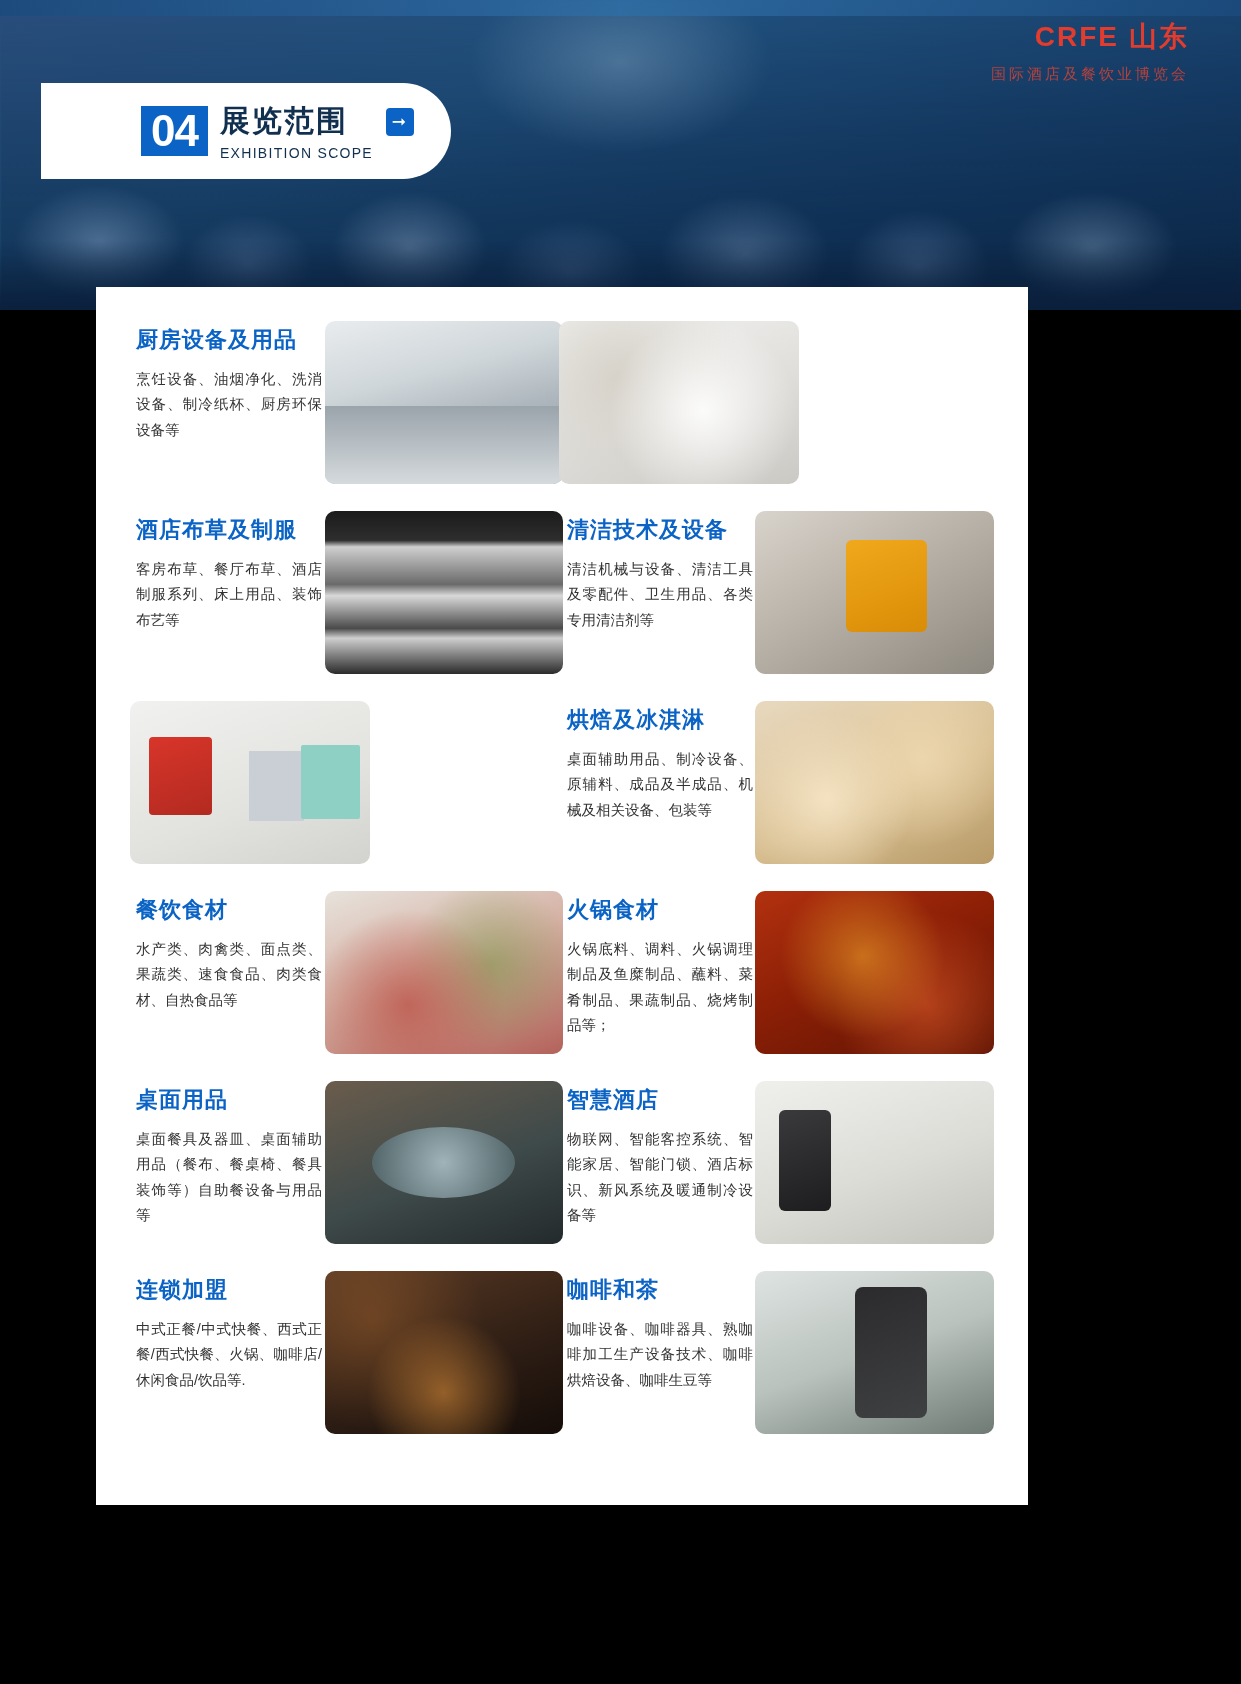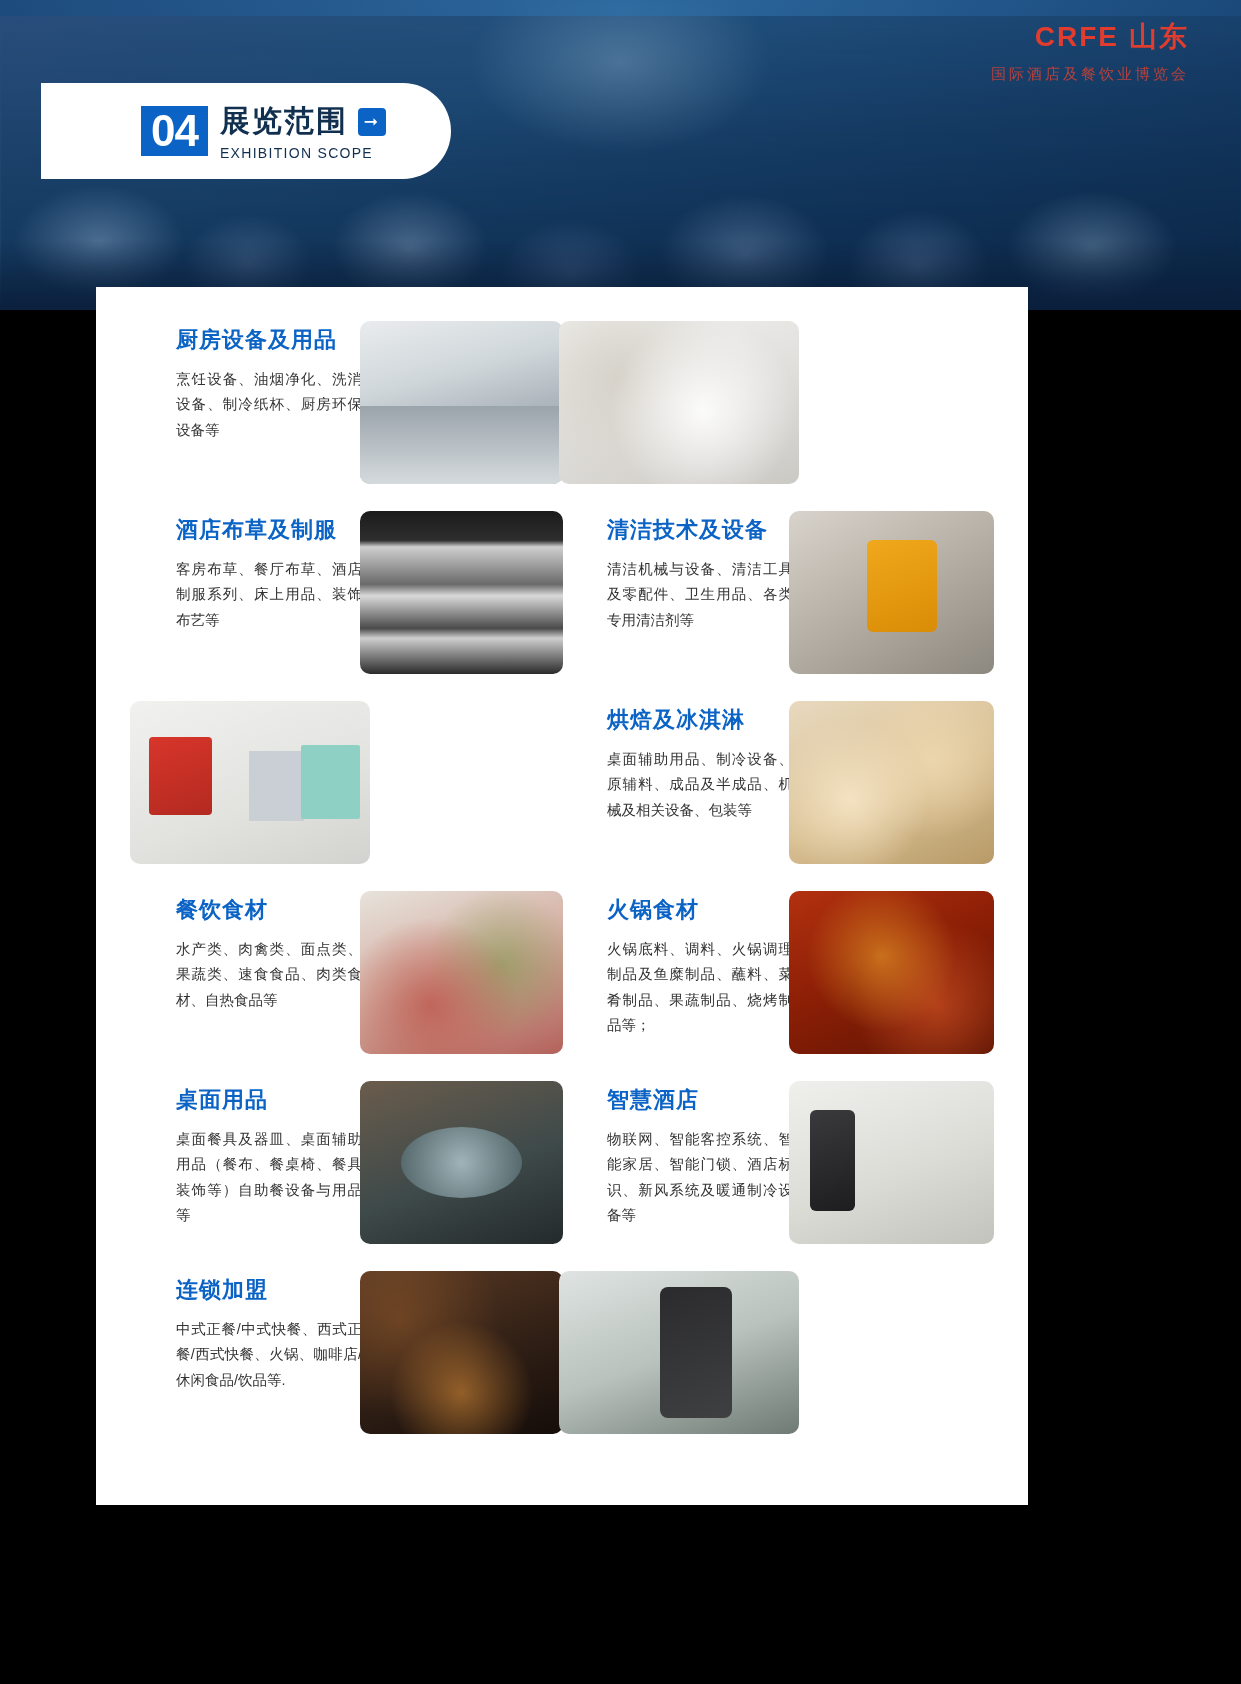--- a/index.html
+++ b/index.html
@@ -43,21 +43,21 @@
     position:absolute;left:0;top:83px;width:410px;height:96px;
     background:#fff;border-radius:0 48px 48px 0;
     display:flex;align-items:center;margin-left:41px;
   }
   .sec-num{
     margin-left:100px;
     font-size:44px;font-weight:bold;color:#fff;background:#0b63c5;
     padding:2px 10px;line-height:1.05;letter-spacing:-1px;
   }
   .sec-txt{margin-left:12px;}
-  .sec-cn{font-size:30px;font-weight:bold;color:#11304f;letter-spacing:2px;display:flex;align-items:center;}
+  .sec-cn{font-size:30px;font-weight:bold;color:#11304f;letter-spacing:2px;display:flex;align-items:center;gap:28px;}
   .sec-arrow{
     display:inline-block;margin-left:10px;width:28px;height:28px;border-radius:4px;
     background:#0b63c5;color:#fff;font-size:17px;line-height:28px;text-align:center;
   }
   .sec-en{font-size:14px;color:#11304f;letter-spacing:1.3px;margin-top:3px;}
   
   .logo{position:absolute;right:52px;top:18px;text-align:right;}
   .logo-main{font-size:28px;font-weight:bold;letter-spacing:2px;}
   .logo-crfe{color:#e23c2f;}
   .logo-sd{color:#e23c2f;margin-left:10px;}
@@ -67,21 +67,21 @@
     position:absolute;left:96px;top:287px;width:932px;height:1218px;
     background:#fff;
   }
   .grid{
     position:absolute;left:36px;top:28px;width:862px;
     display:flex;flex-wrap:wrap;
   }
   .cell{width:431px;height:190px;box-sizing:border-box;display:flex;position:relative;}
   .cell.textleft .txt{order:1;width:196px;padding-left:4px;}
   .cell.textleft .pic{order:2;}
-  .txt{width:196px;padding-top:10px;box-sizing:border-box;margin-left:40px;}
+  .txt{width:196px;padding-top:10px;box-sizing:border-box;}
   .h{
     font-size:22px;font-weight:bold;color:#0b63c5;letter-spacing:1px;margin-bottom:12px;
     white-space:nowrap;
   }
   .p{
     font-size:14.5px;color:#333;line-height:1.75;text-align:justify;text-justify:inter-ideograph;
     width:186px;
   }
   .pic{
     width:240px;height:163px;border-radius:10px;overflow:hidden;margin-left:-4px;margin-top:6px;
@@ -258,19 +258,23 @@
       <div class="txt">
         <div class="h">连锁加盟</div>
         <div class="p">中式正餐/中式快餐、西式正餐/西式快餐、火锅、咖啡店/休闲食品/饮品等.</div>
       </div>
       <div class="pic">
           <div class="ph ph-chain"></div>
         </div>
     </div>
 
     <div class="cell textleft">
+      <div class="txt">
+        <div class="h">咖啡和茶</div>
+        <div class="p">咖啡设备、咖啡器具、熟咖啡加工生产设备技术、咖啡烘焙设备、咖啡生豆等</div>
+      </div>
       <div class="pic">
           <div class="ph ph-coffee"></div>
         </div>
     </div>
 
   </div>
 </div>
 
 </body></html>

